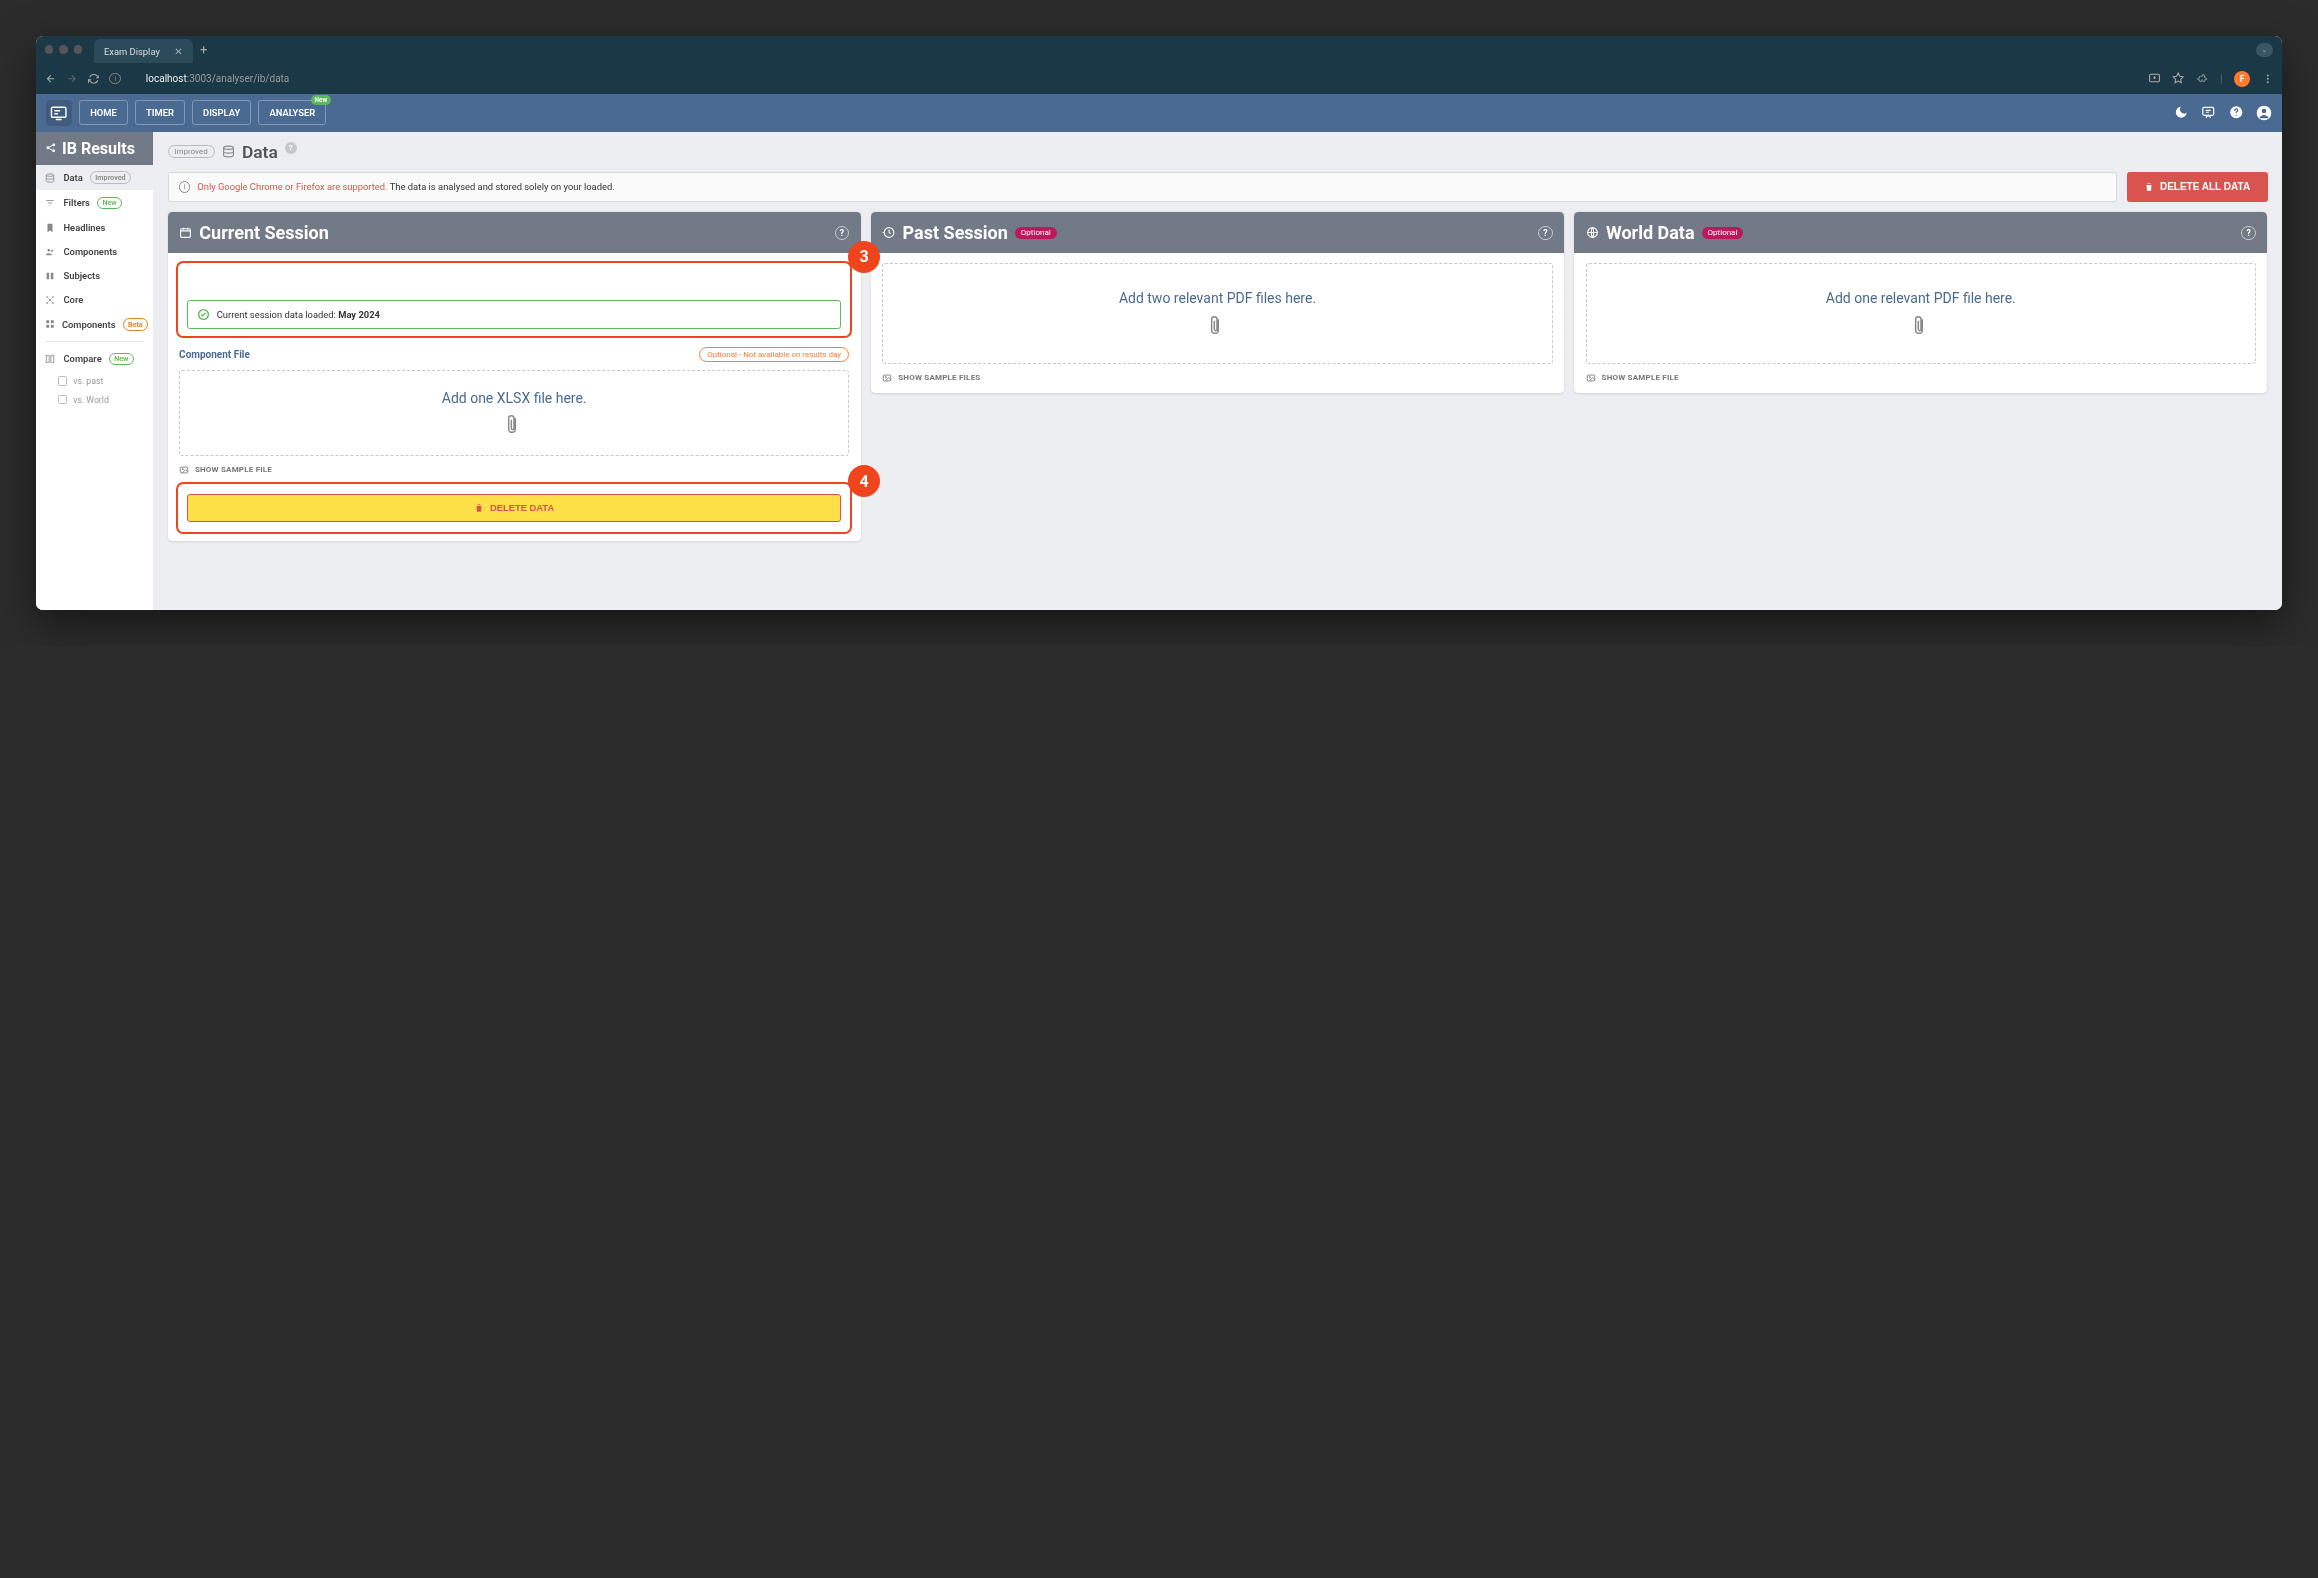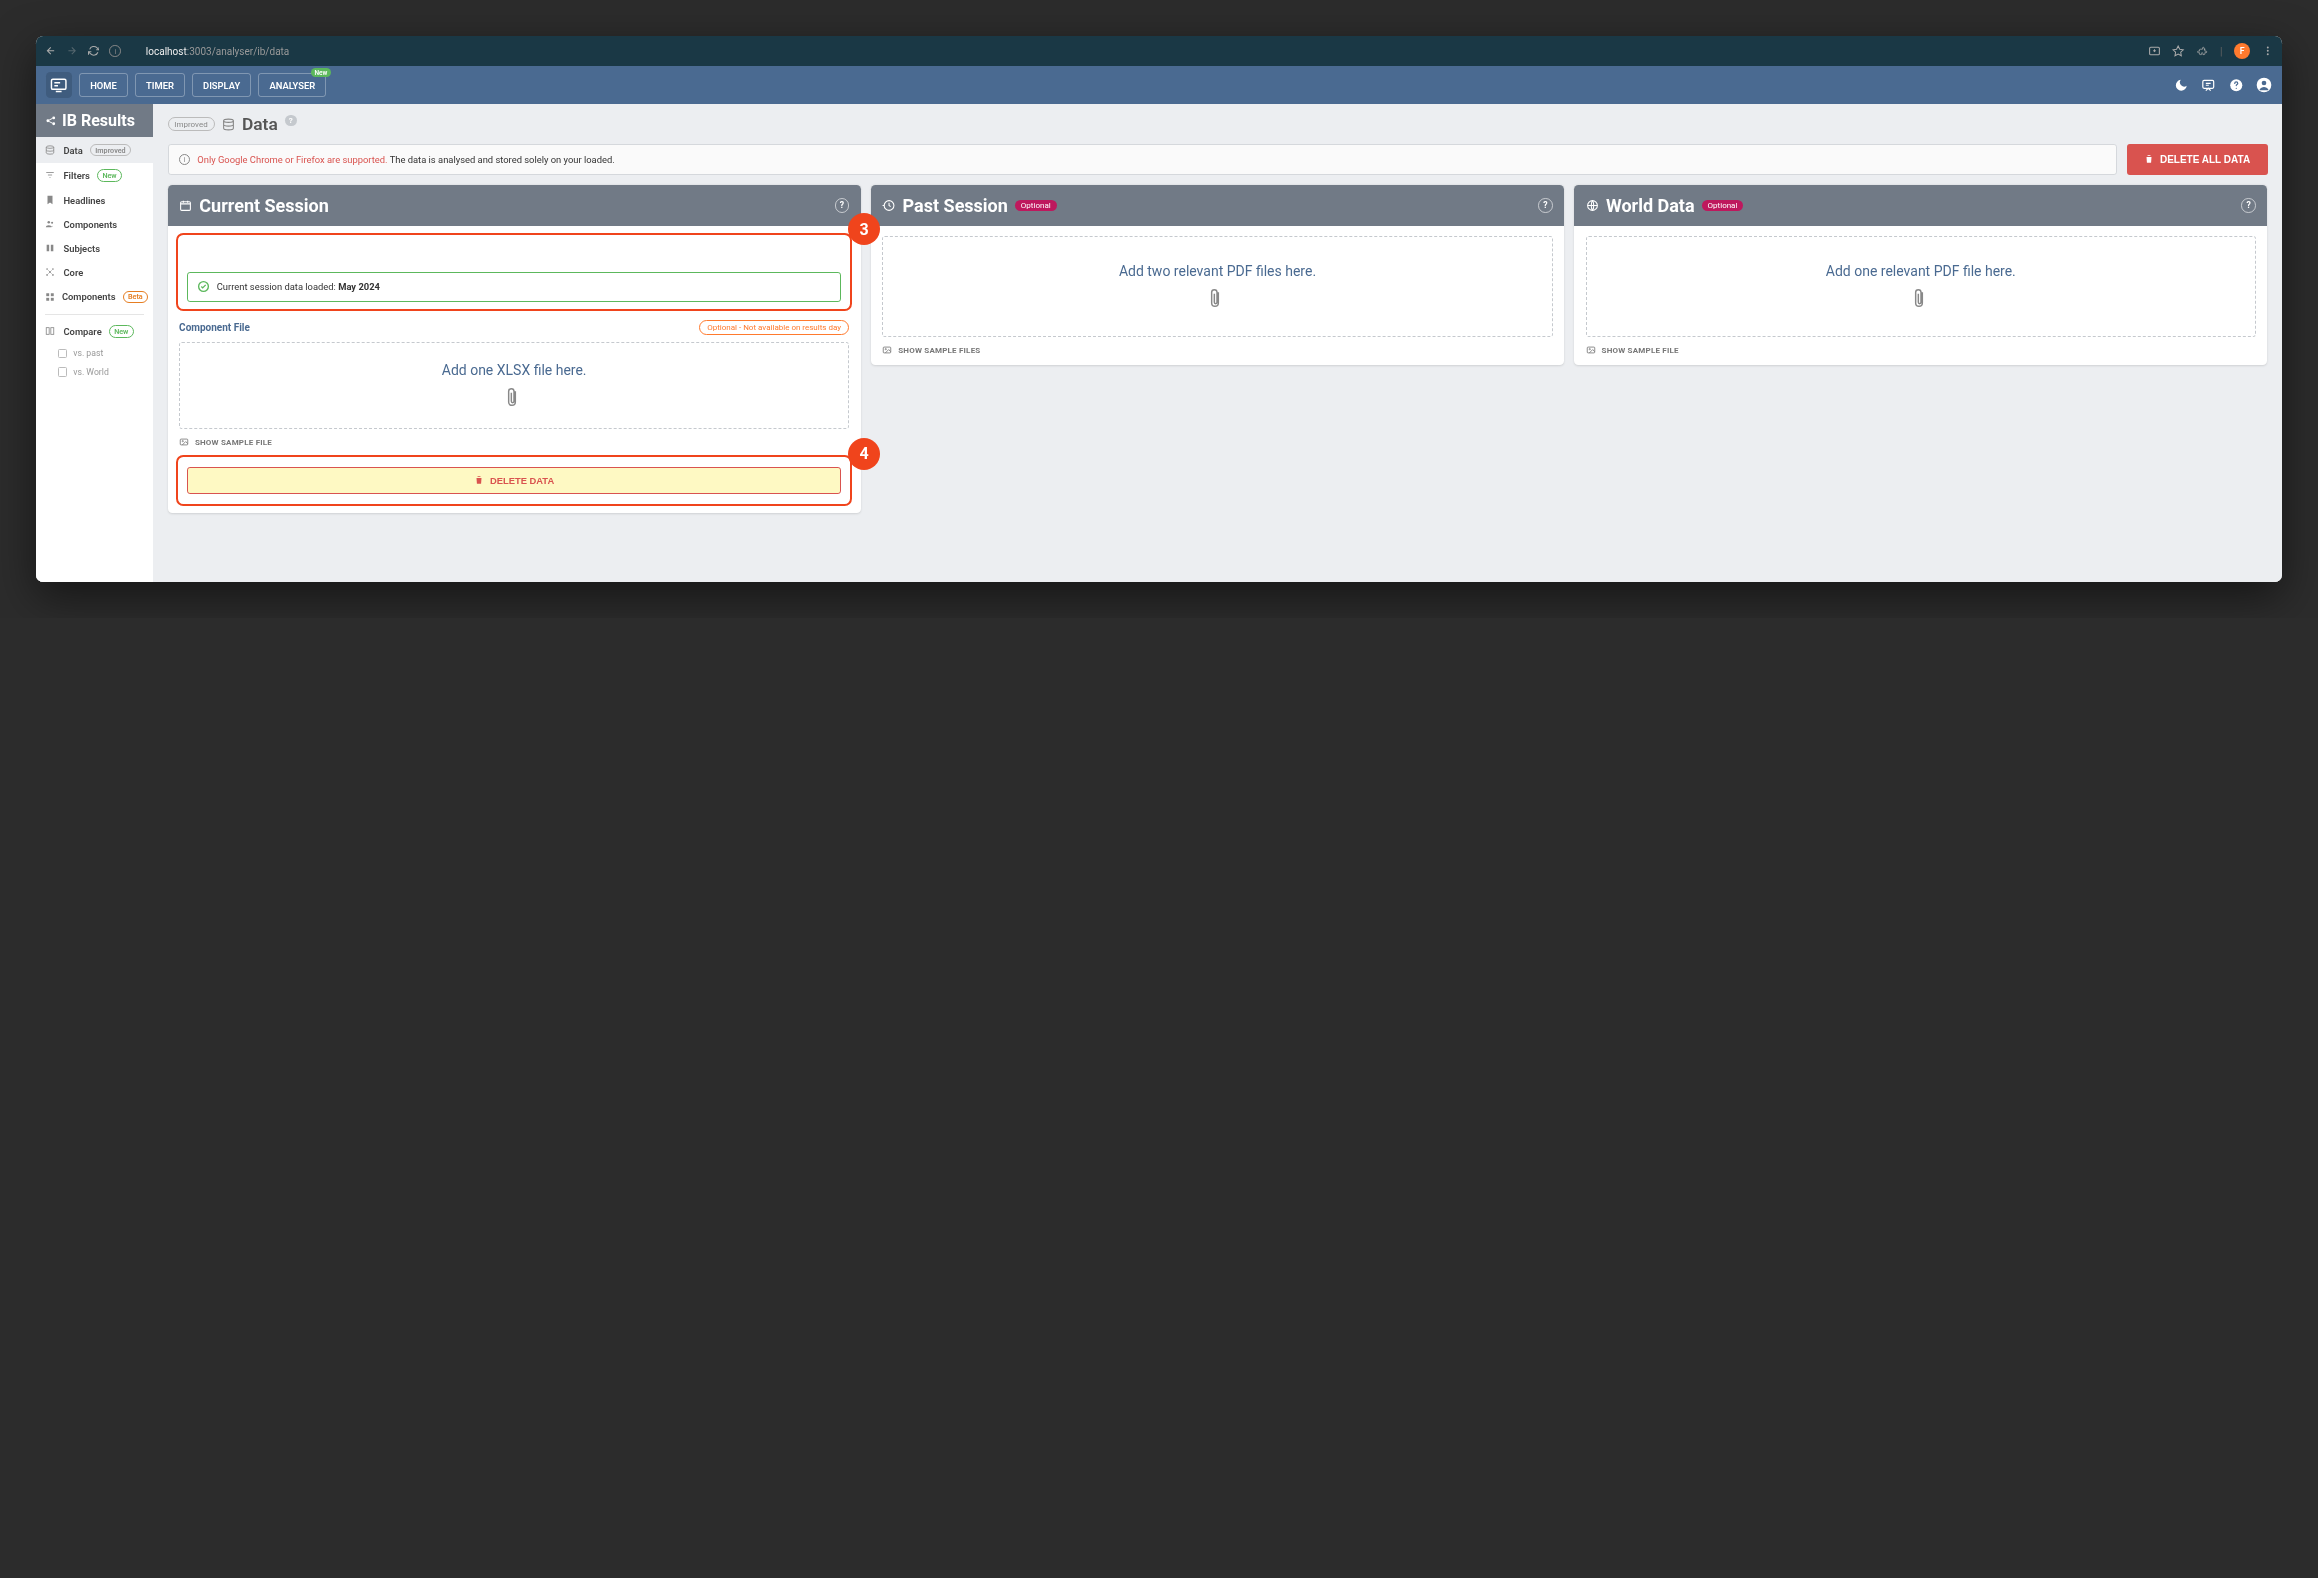--- a/index.html
+++ b/index.html
@@ -62,30 +62,43 @@
 .check-circle { color: #5cb85c; }
 .callout { position: absolute; right: -30px; top: -22px; width: 32px; height: 32px; background: #f0441c; border-radius: 50%; display: flex; align-items: center; justify-content: center; color: #fff; font-size: 16px; font-weight: 700; z-index: 5; }
 .callout::before { content: ""; position: absolute; left: -4.3px; top: 50%; transform: translateY(-50%); border: 5.8px solid transparent; border-right-color: #f0441c; }
 .comp-row { display: flex; align-items: center; justify-content: space-between; gap: 7.2px; margin: 2.9px 0 7.2px 0; }
 .comp-label { font-weight: 700; color: #4a6a91; font-size: 10px; line-height: 1.3; }
 .opt-badge-orange { border: 0.7px solid #ff7a2e; color: #ff7a2e; font-size: 8px; padding: 2.2px 7.2px; border-radius: 8.7px; }
 .dropzone { border: 1.4px dashed #c5c9ce; border-radius: 2.9px; padding: 19px 10px; text-align: center; color: #4a6a91; font-size: 14px; display: flex; flex-direction: column; align-items: center; gap: 8.7px; cursor: pointer; }
 .clip-icon { color: #888; }
 .show-sample { display: flex; align-items: center; gap: 5.8px; color: #777; font-size: 8px; font-weight: 700; letter-spacing: 0.2px; margin-top: 8.7px; cursor: pointer; }
 .highlight-4 { border: 2.9px solid #f0441c; border-radius: 7.2px; padding: 10px 8.7px; margin: 7.2px -2.9px -2.9px -2.9px; position: relative; }
-.delete-data { width: 100%; border: 0.7px solid #d9534f; color: #d9534f; background: #fef9c3; padding: 7.2px; border-radius: 2.9px; font-weight: 700; font-size: 9.4px; display: flex; align-items: center; justify-content: center; gap: 5.8px; cursor: pointer; }
+.delete-data { width: 100%; border: 0.7px solid #d9534f; color: #d9534f; background: #fde047; padding: 7.2px; border-radius: 2.9px; font-weight: 700; font-size: 9.4px; display: flex; align-items: center; justify-content: center; gap: 5.8px; cursor: pointer; }
 .callout4 { position: absolute; right: -30px; top: -19px; width: 32px; height: 32px; background: #f0441c; border-radius: 50%; display: flex; align-items: center; justify-content: center; color: #fff; font-size: 16px; font-weight: 700; z-index: 5; }
 .callout4::before { content: ""; position: absolute; left: -4.3px; top: 50%; transform: translateY(-50%); border: 5.8px solid transparent; border-right-color: #f0441c; }
 svg { display: block; }
 </style>
 </head>
 <body>
 
 <div class="window">
 
+  <div class="titlebar">
+    <div class="traffic">
+      <div class="dot"></div>
+      <div class="dot"></div>
+      <div class="dot"></div>
+    </div>
+    <div class="tab">
+      <span>Exam Display</span>
+      <span class="tab-close">✕</span>
+    </div>
+    <div class="tab-plus">+</div>
+    <div class="titlebar-menu">⌄</div>
+  </div>
 
   <div class="urlbar">
     <div class="nav-btn">
         <svg width="11.6" height="11.6" viewBox="0 0 24 24" fill="none" stroke="currentColor" stroke-width="2.2">
           <path d="M19 12H5M12 19l-7-7 7-7"></path>
         </svg>
       </div>
     <div class="nav-btn" style="opacity:.4">
         <svg width="11.6" height="11.6" viewBox="0 0 24 24" fill="none" stroke="currentColor" stroke-width="2.2">
           <path d="M5 12h14M12 5l7 7-7 7"></path>

